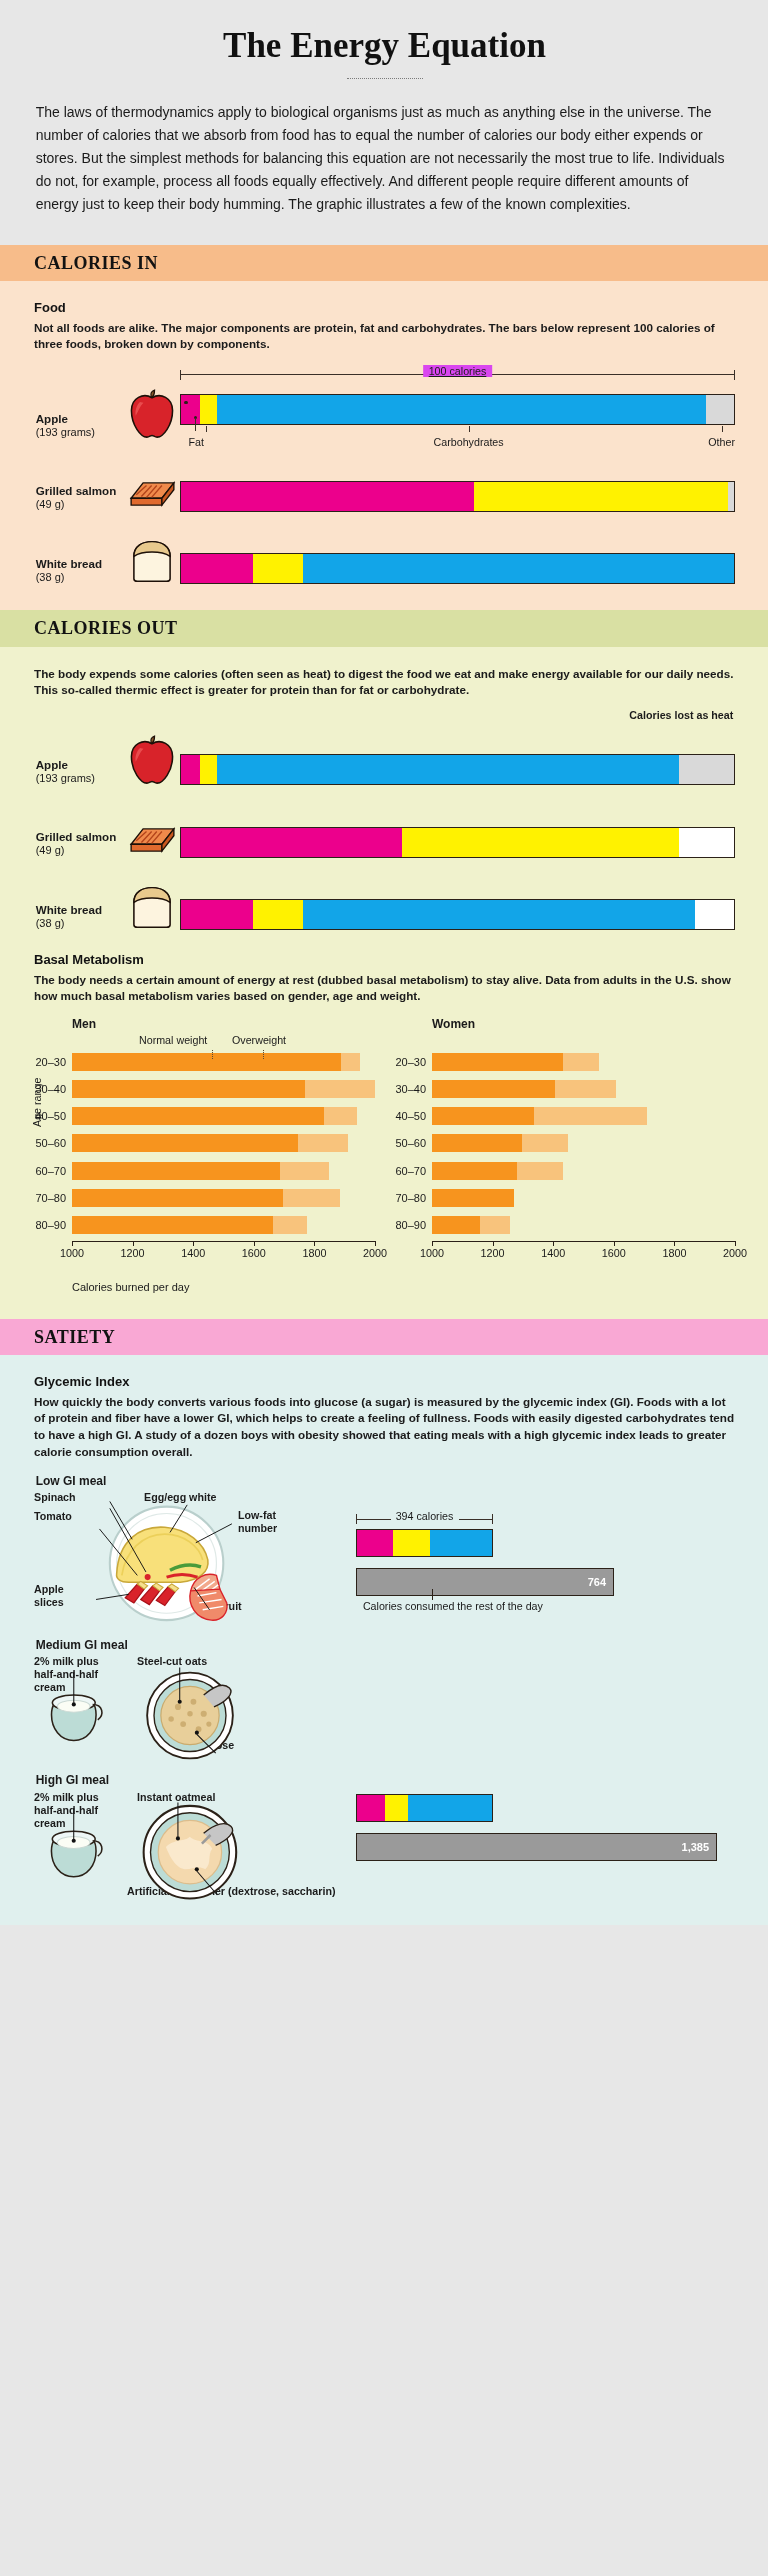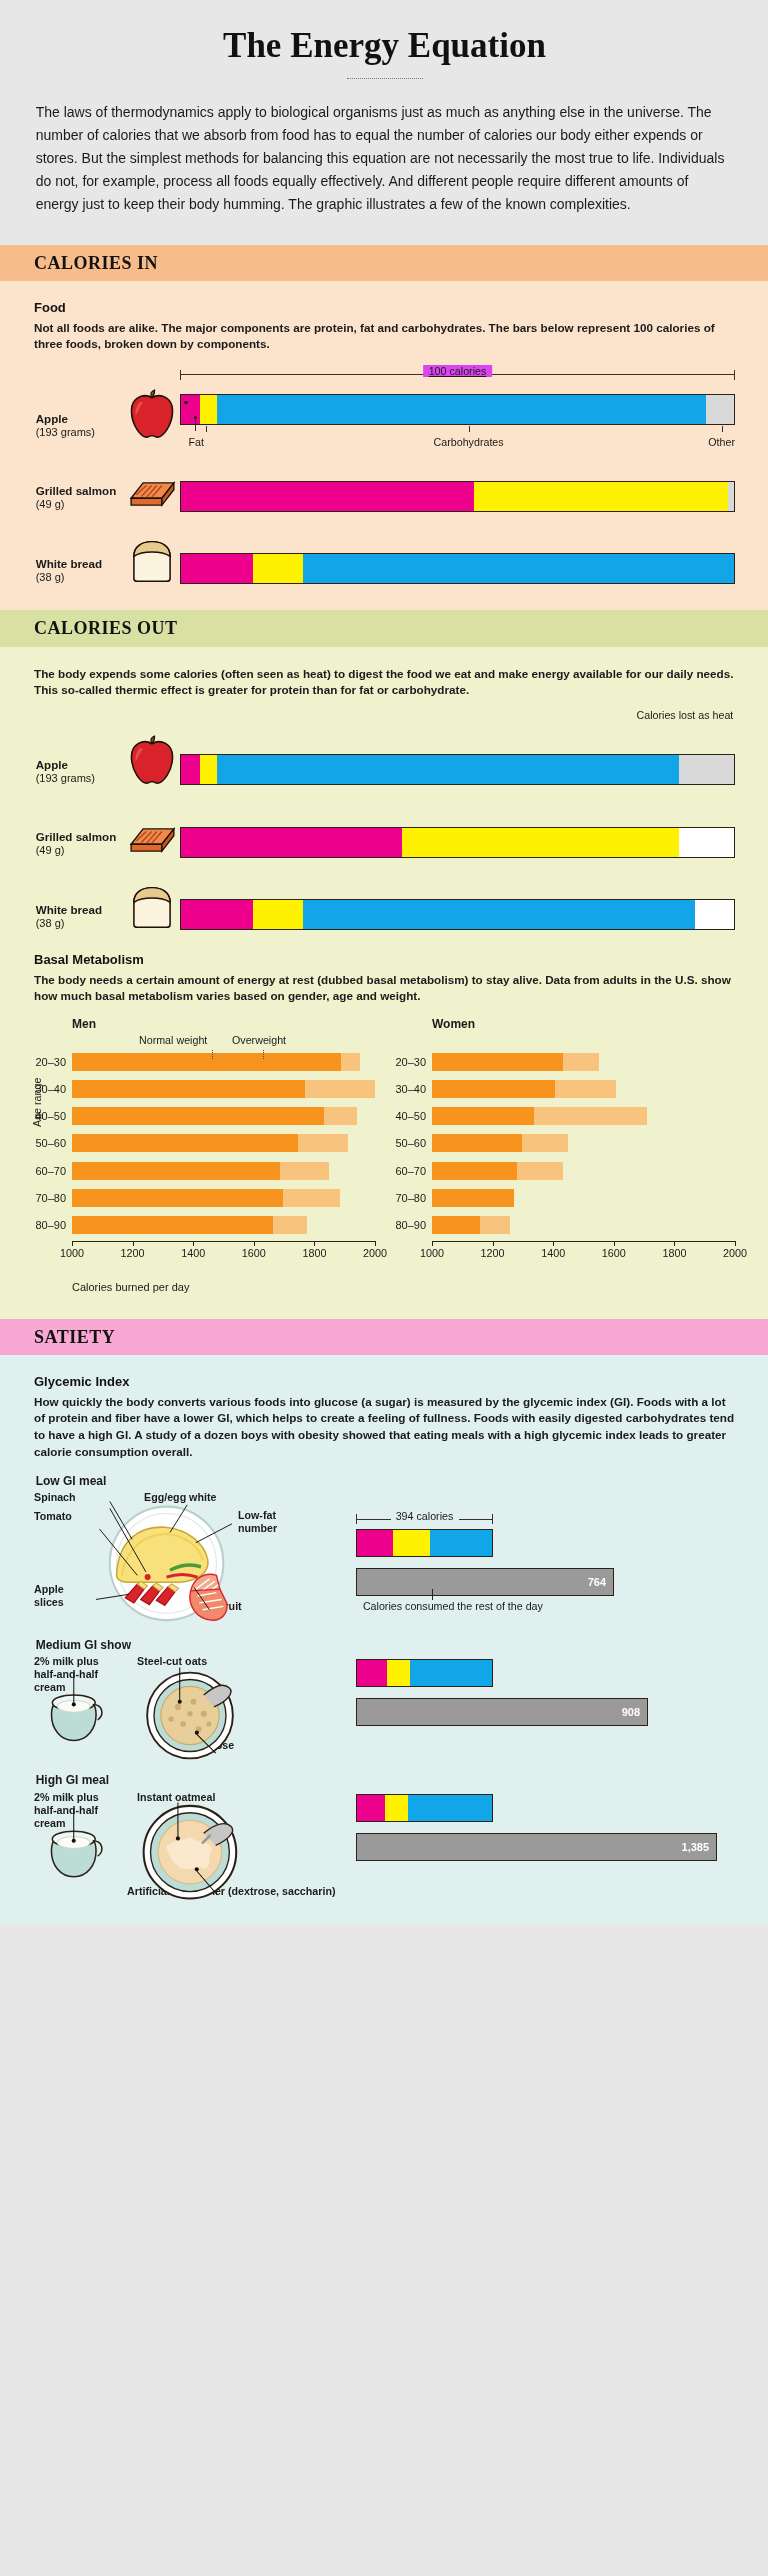--- a/index.html
+++ b/index.html
@@ -290,21 +290,21 @@
     </div>
   </div>
 
   <div class="band-title band-out">CALORIES OUT</div>
   <div class="body-out">
     <p class="sub-text">The body expends some calories (often seen as heat) to digest the food we eat and make energy available for our daily needs. This so-called thermic effect is greater for protein than for fat or carbohydrate.</p>
 
     <div style="display:flex; margin-top:10.3px;">
       <div style="width:146px; flex:0 0 146px;"></div>
       <div style="flex:1 1 auto; position:relative; height:19px;">
-        <div class="callout" style="right:1.7px; top:0;">Calories lost as heat</div>
+        <div class="callout" style="right:1.7px; top:0;font-weight:bold;">Calories lost as heat</div>
       </div>
     </div>
 
     <div class="food-row">
       <div class="food-label">
         <div class="food-name">Apple</div>
         <div class="food-grams">(193 grams)</div>
       </div>
       <div class="food-pic">
         <svg width="48" height="50" viewBox="0 0 56 58">
@@ -586,21 +586,21 @@
         <div class="gray-bar" style="width:310%; max-width:258px;">
           <span>764</span>
         </div>
         <div class="below-note" style="padding-left:6.9px;">
           <div style="position:absolute; left:76px; top:-11px; width:1px; height:11px; background:#2b2118;"></div>
           <span>Calories consumed the rest of the day</span>
         </div>
       </div>
     </div>
 
-    <div class="meal-head" style="margin-top:19px;">Medium GI show</div>
+    <div class="meal-head" style="margin-top:19px;">Medium GI meal</div>
     <div class="meal-row" style="min-height:101px;">
       <div class="meal-left">
         <div class="meal-note" style="position:absolute; left:0; top:1.7px; width:82px;">2% milk plus half-and-half cream</div>
         <div class="meal-note" style="position:absolute; left:103px; top:1.7px;">Steel-cut oats</div>
         <div class="meal-note" style="position:absolute; left:155px; top:86px;">Fructose</div>
 
         <svg width="163" height="96" viewBox="0 0 190 112" style="position:absolute; left:13.7px; top:12px;">
           <path d="M18 40 C8 40 4 48 4 58 C4 74 14 88 30 88 C46 88 56 74 56 58 C56 48 52 40 42 40 Z" fill="#bcdcd6" stroke="#2b2118" stroke-width="1.8"></path>
           <ellipse cx="30" cy="44" rx="25" ry="9" fill="#eef7f6" stroke="#2b2118" stroke-width="1.8"></ellipse>
           <ellipse cx="30" cy="48" rx="19" ry="7" fill="#fbfdf5" stroke="#cbd9d4" stroke-width="1.2"></ellipse>
@@ -622,30 +622,20 @@
           <circle cx="70" cy="58" r="3.2" fill="#cdae72"></circle>
             <circle cx="92" cy="70" r="3.0" fill="#cdae72"></circle>
           <path d="M86 36 C100 24 110 22 116 28 C122 34 112 44 98 50" fill="#c6c6c6" stroke="#2b2118" stroke-width="1.6"></path>
           <path d="M58 4 L58 42" stroke="#111" stroke-width="1.2"></path>
           <circle cx="58" cy="44" r="2.4" fill="#111"></circle>
           <path d="M78 82 L100 104" stroke="#111" stroke-width="1.2"></path>
           <circle cx="78" cy="80" r="2.4" fill="#111"></circle>
         </svg>
       </div>
 
-      <div class="meal-right" style="padding-top:5.2px;">
-        <div class="mini-stack" style="width:137px;">
-          <div class="seg-protein" style="width:22%"></div>
-          <div class="seg-fat" style="width:17%"></div>
-          <div class="seg-carb" style="width:61%"></div>
-        </div>
-        <div class="gray-bar" style="width:292px;">
-          <span>908</span>
-        </div>
-      </div>
     </div>
 
     <div class="meal-head" style="margin-top:19px;">High GI meal</div>
     <div class="meal-row" style="min-height:107px;">
       <div class="meal-left">
         <div class="meal-note" style="position:absolute; left:0; top:1.7px; width:82px;">2% milk plus half-and-half cream</div>
         <div class="meal-note" style="position:absolute; left:103px; top:1.7px;">Instant oatmeal</div>
         <div class="meal-note" style="position:absolute; left:93px; top:96px; white-space:nowrap;">Artificial sweetener (dextrose, saccharin)</div>
 
         <svg width="163" height="100" viewBox="0 0 190 116" style="position:absolute; left:13.7px; top:12px;">

